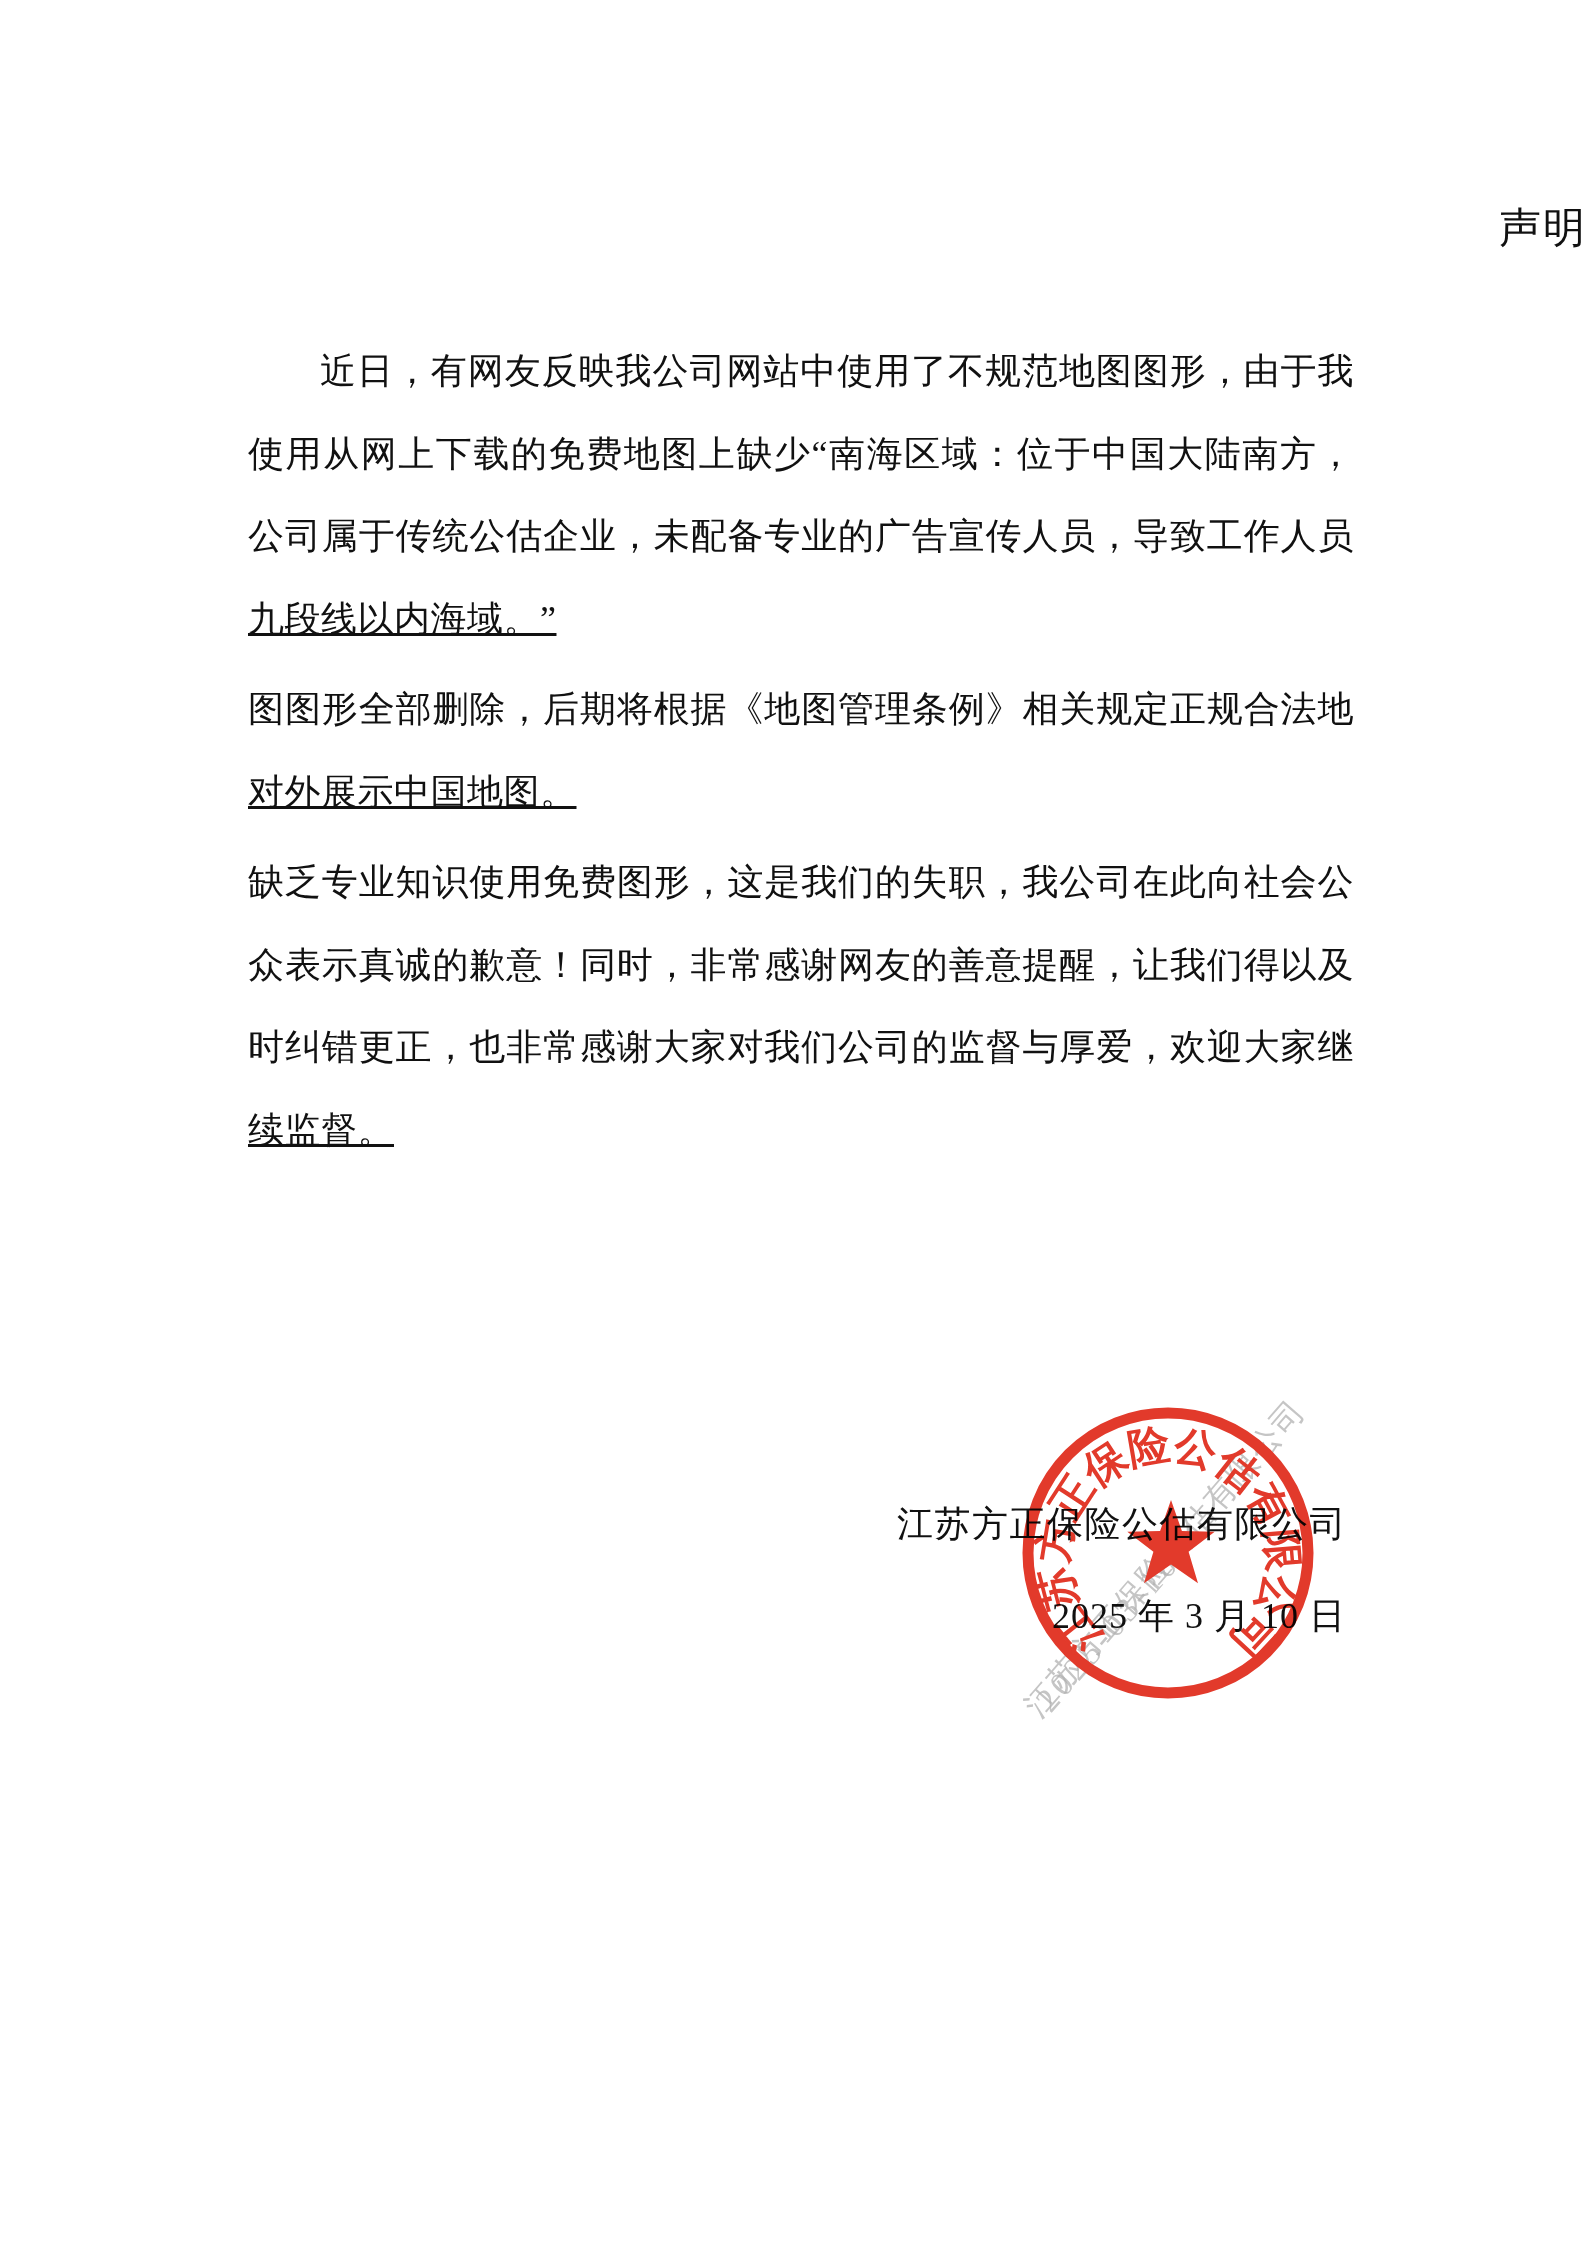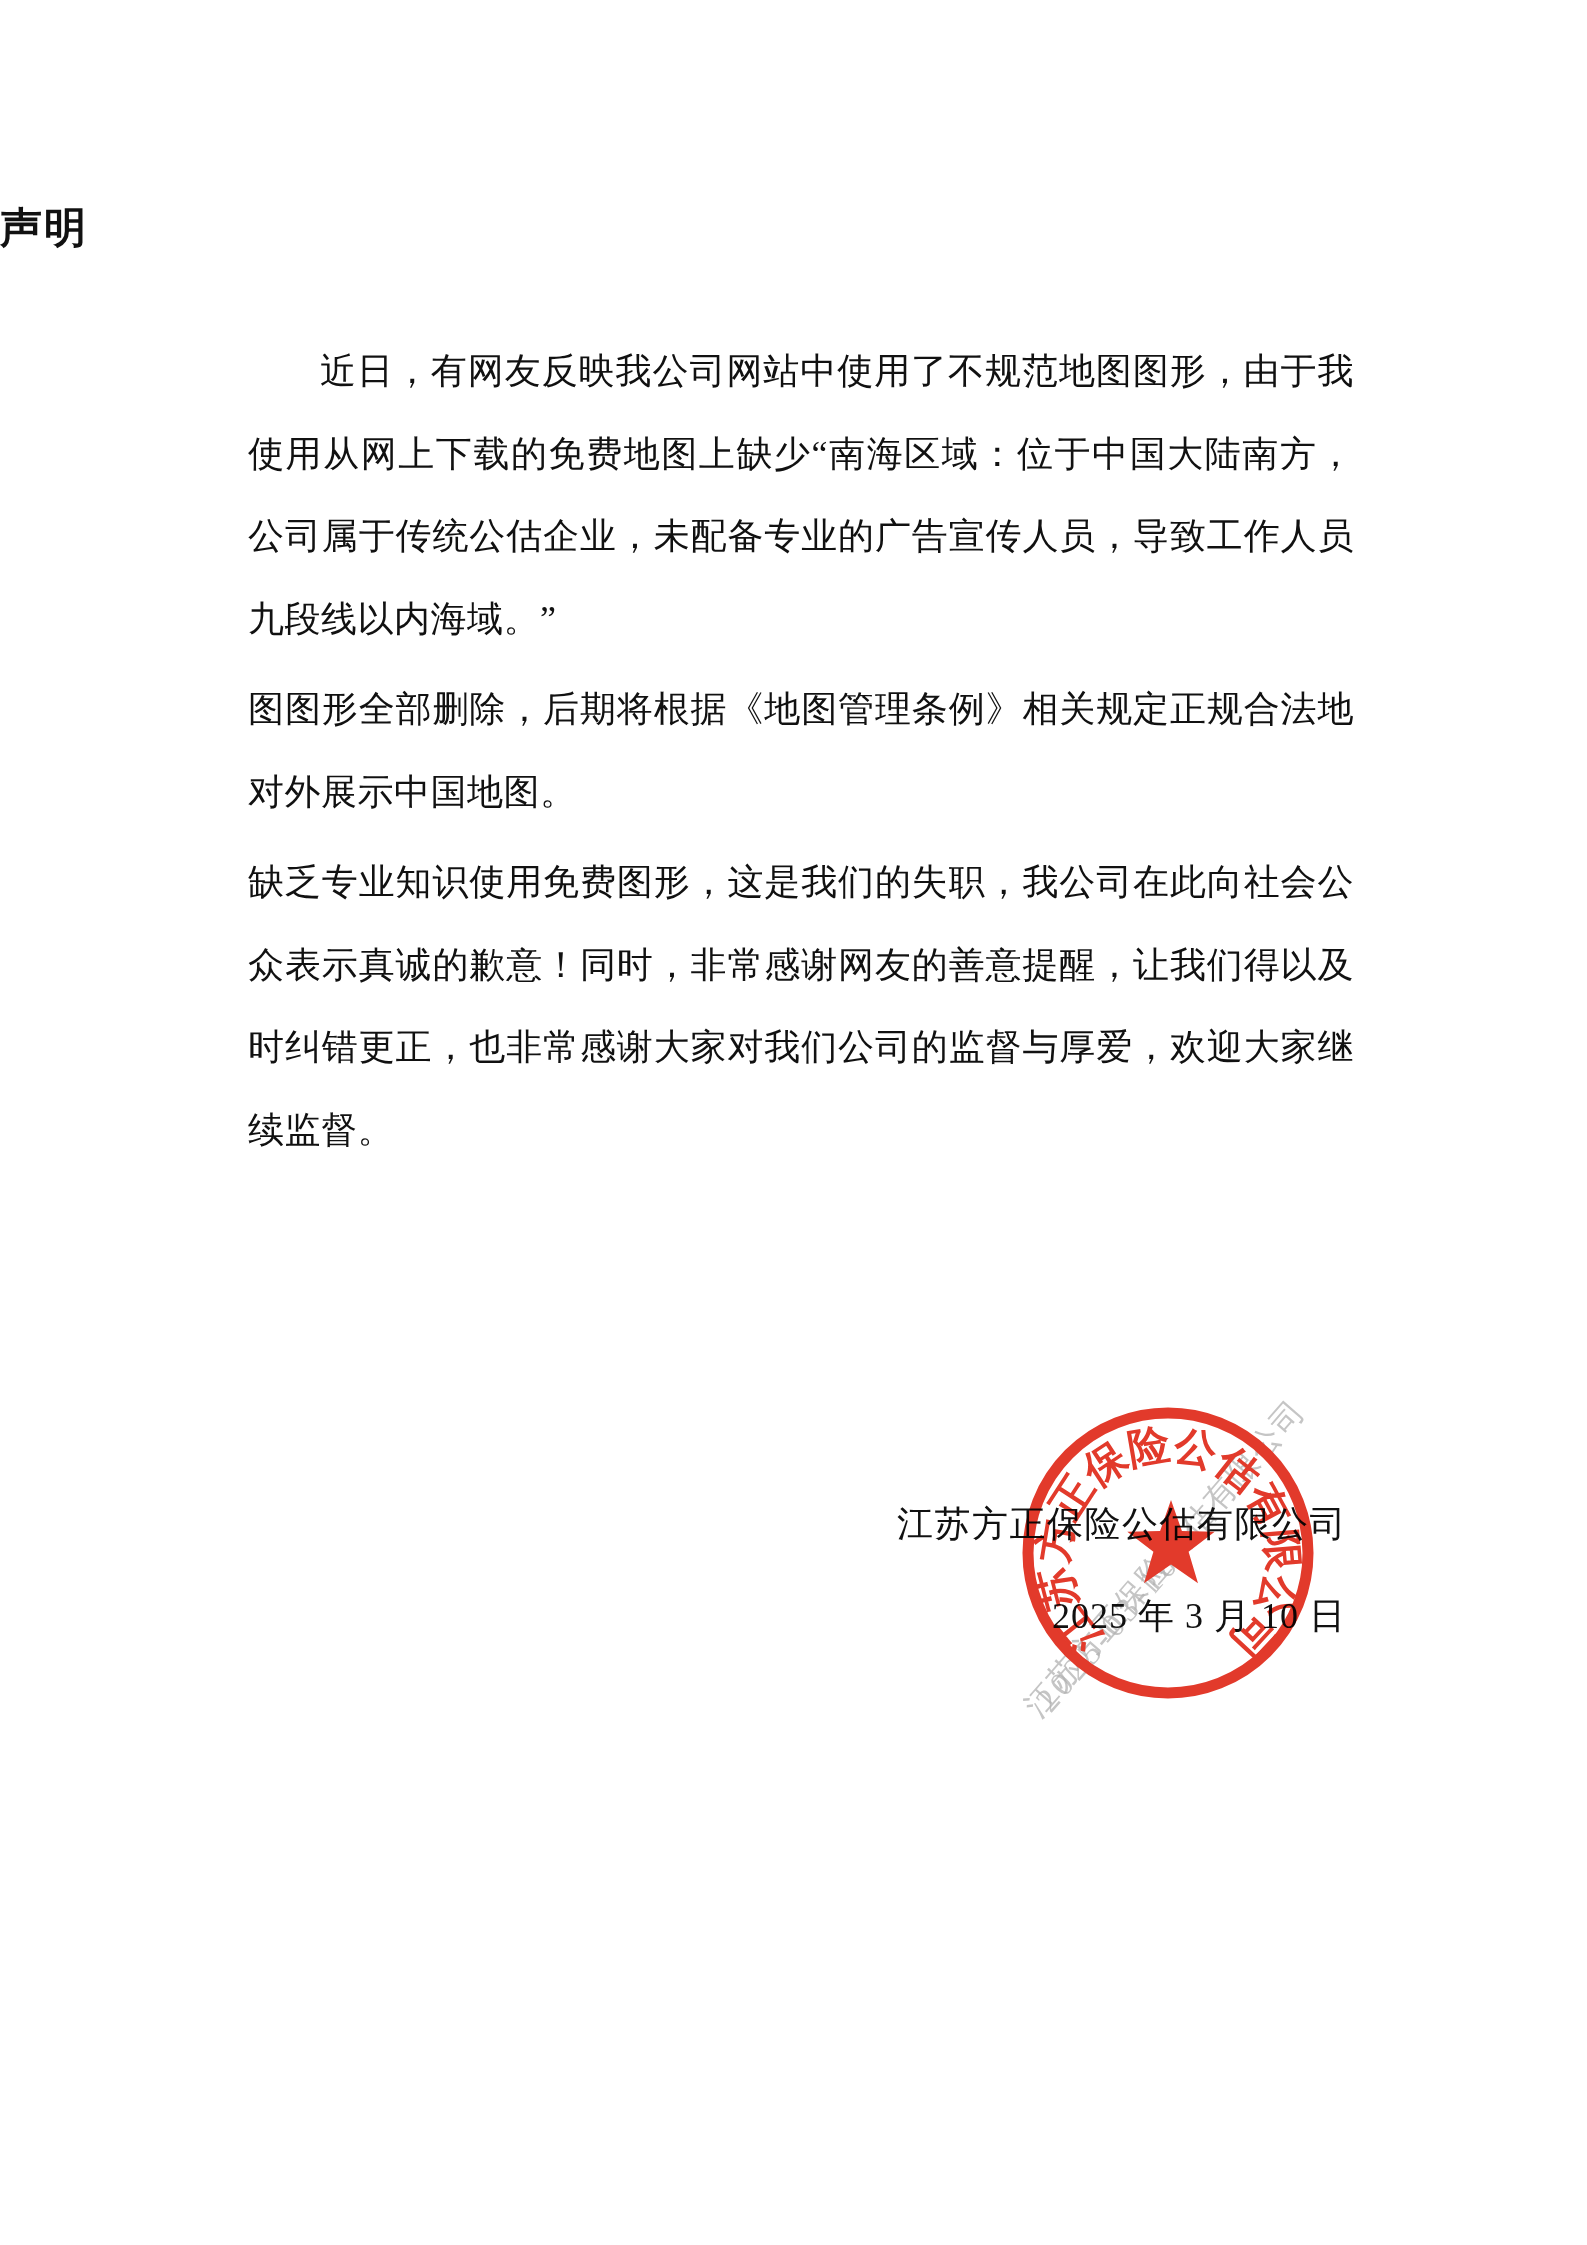--- a/index.html
+++ b/index.html
@@ -14,44 +14,44 @@
     background: #ffffff;
     overflow: hidden;
     font-family: "Liberation Serif", "DejaVu Serif", serif;
     color: #111111;
   }
   .doc-title {
     position: absolute;
     top: 200px;
     left: 0;
     width: 1587px;
-    text-align: left;
+    text-align: right;
     font-size: 42px;
-    font-weight: bold;
+    font-weight: normal;
     letter-spacing: 2px;
     line-height: 56px;
   }
   .doc-body {
     position: absolute;
     top: 322px;
     left: 240px;
     width: 1122px;
     font-size: 36px;
   }
   .para { margin: 8px; padding: 0; }
   .line {
     height: 82.5px;
     line-height: 82.5px;
     text-align: justify;
     text-align-last: justify;
     white-space: nowrap-disabled; 
     letter-spacing: 0.5px;
   }
   .line.first { text-indent: 72px; }
-  .line.last  { text-align-last: left; }
+  .line.last  { text-align-last: left; text-decoration: underline; }
   .sig-company {
     position: absolute;
     left: 897px;
     top: 1500px;
     font-size: 36px;
     letter-spacing: 1.5px;
     white-space: pre;
   }
   .sig-date {
     position: absolute;

